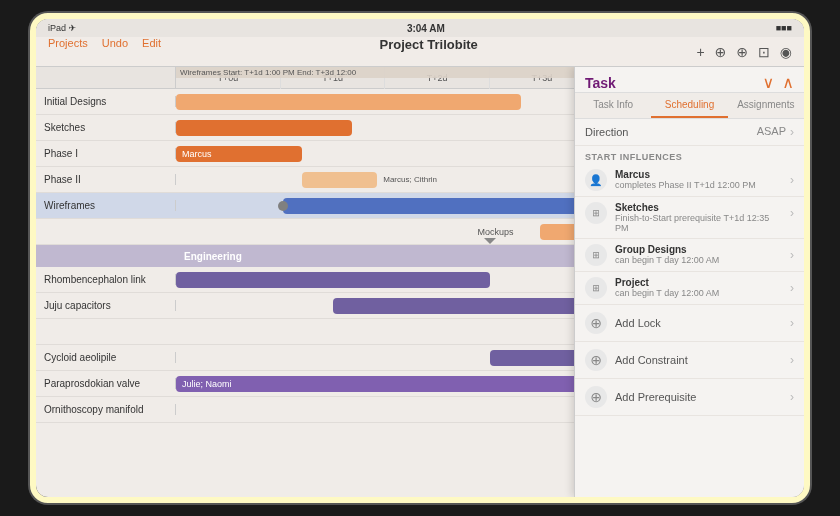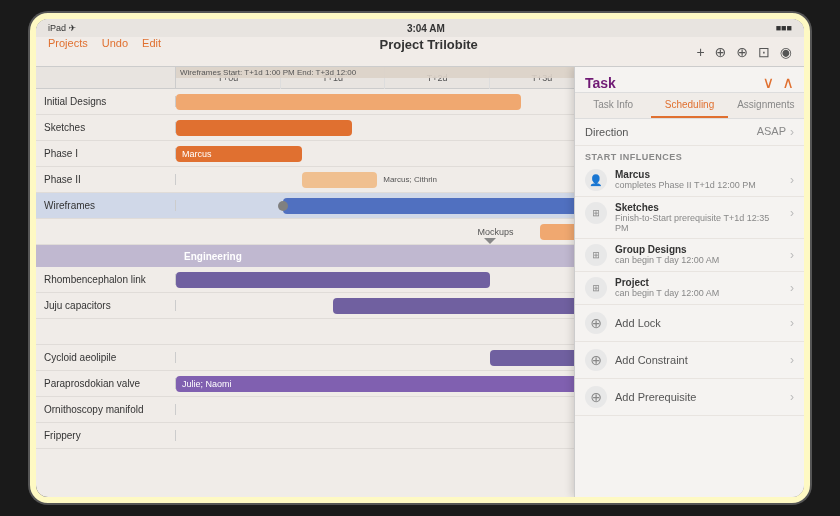--- a/index.html
+++ b/index.html
@@ -574,27 +574,20 @@
           </div>
 
           <div class="gantt-row">
             <div class="row-label">Ornithoscopy manifold</div>
             <div class="row-bar-area">
               <span style="position:absolute;right:30px;top:6px;font-size:9px;color:#555;">Geder</span>
               <span style="position:absolute;right:6px;top:5px;font-size:12px;color:#8060b0;">»</span>
             </div>
           </div>
 
-          <div class="gantt-row">
-            <div class="row-label">Frippery</div>
-            <div class="row-bar-area">
-              <span style="position:absolute;right:30px;top:6px;font-size:9px;color:#555;">Naomi</span>
-              <span style="position:absolute;right:6px;top:5px;font-size:12px;color:#8060b0;">»</span>
-            </div>
-          </div>
 
         </div>
       </div>
 
       <div class="task-panel">
 
         <div class="task-panel-header">
           <div class="task-title">Task</div>
           <div class="task-header-icons">
             <span class="task-chevron">∨</span>

